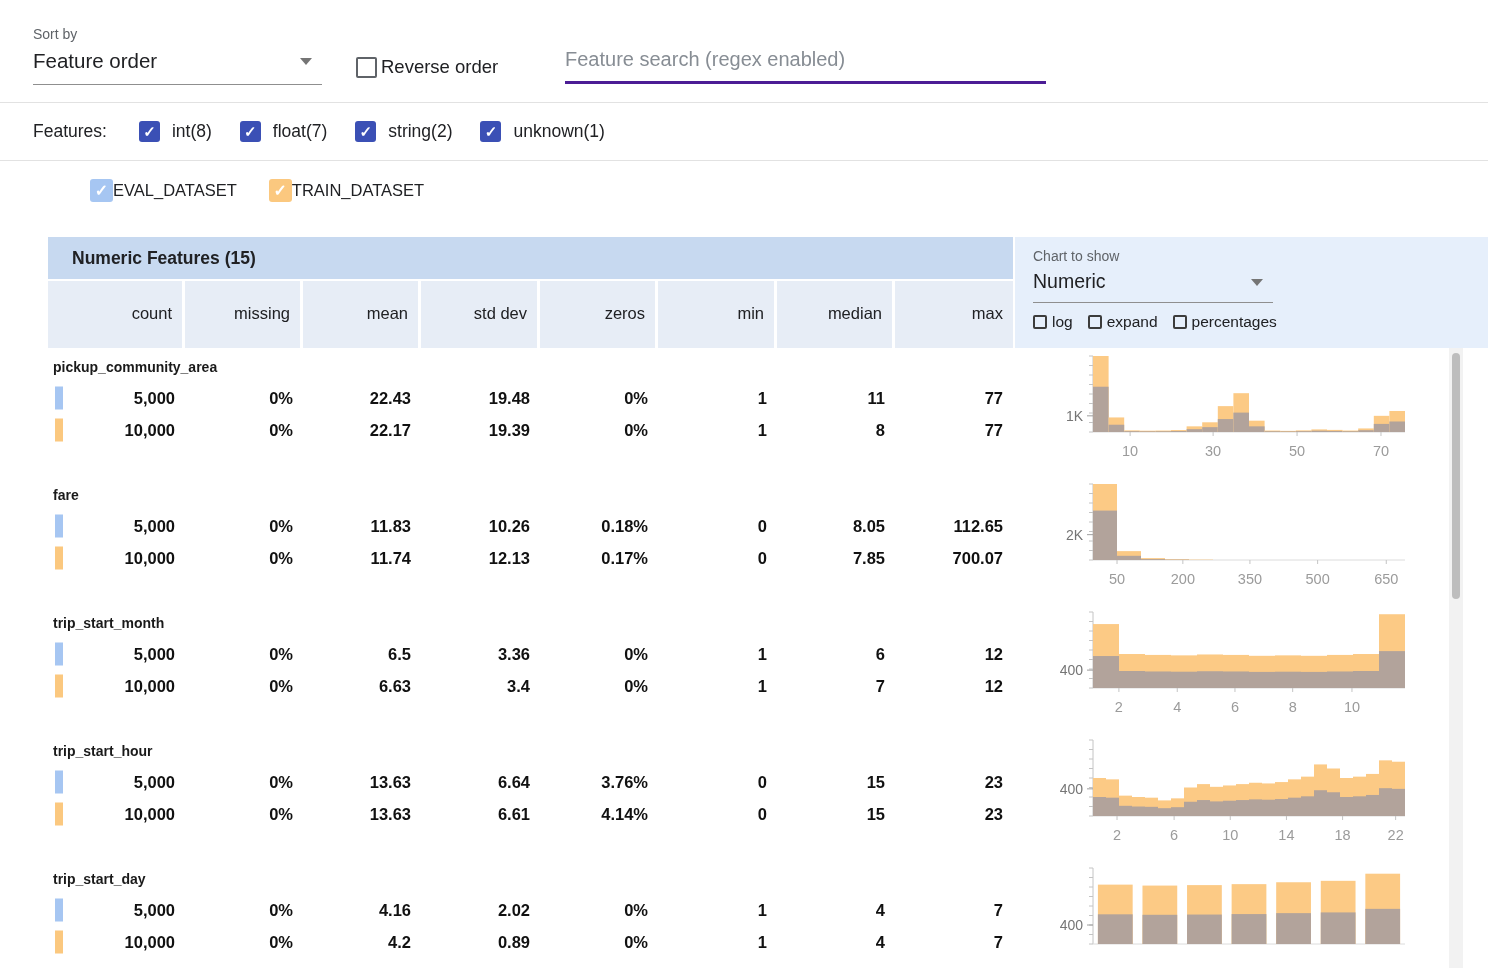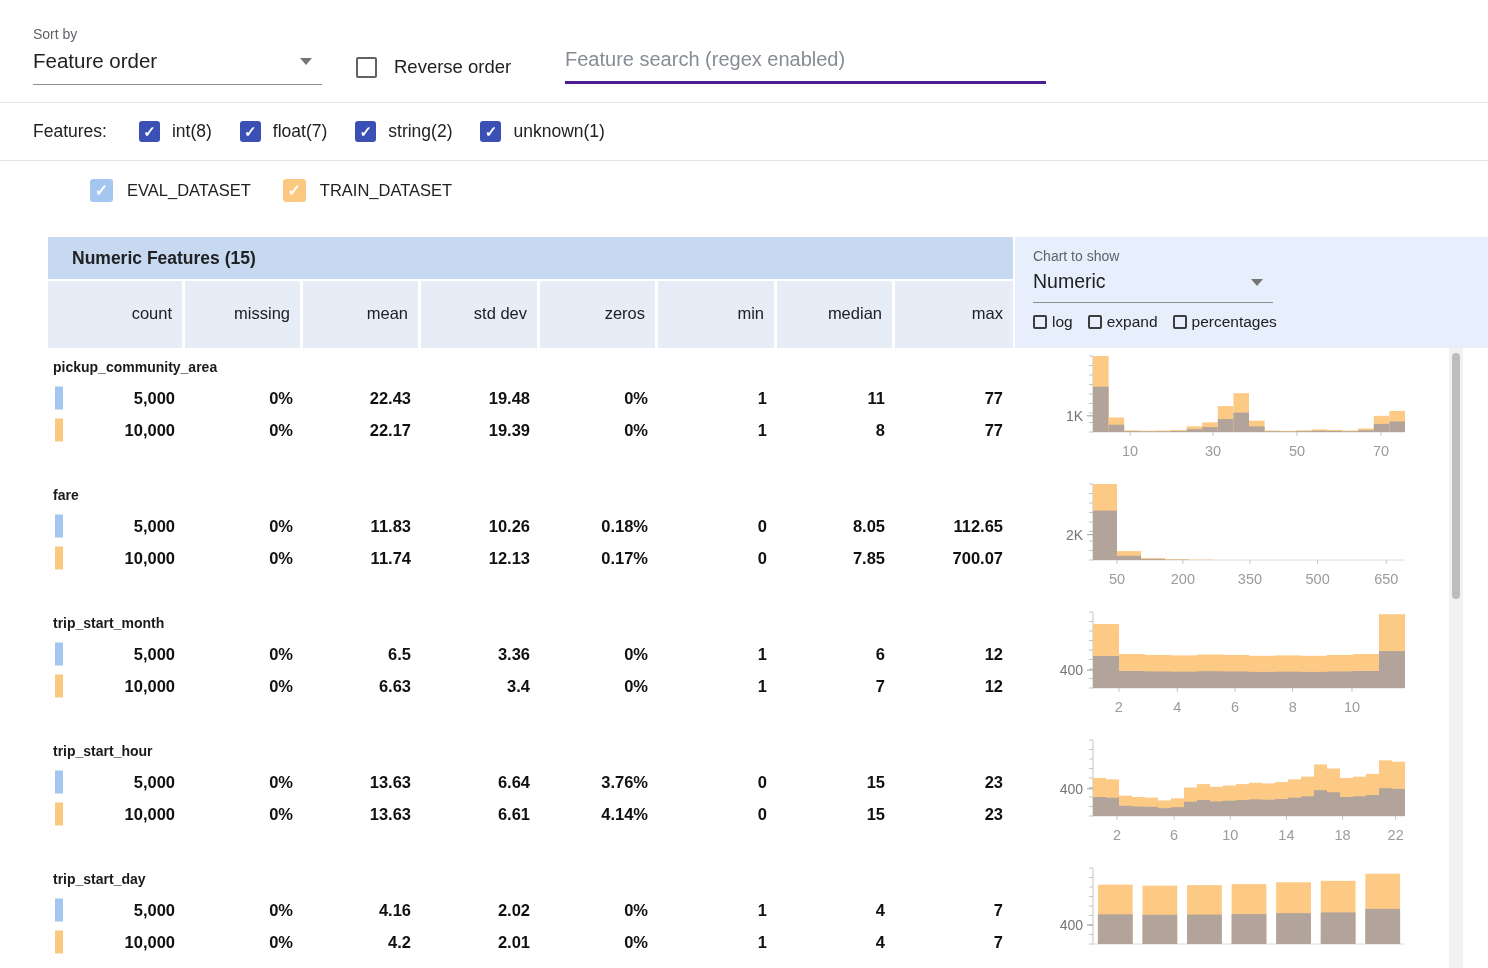--- a/index.html
+++ b/index.html
@@ -10,39 +10,39 @@
   }
   
   .sort-field { position:absolute; left:33px; top:26px; }
   .field-label { font-size:14px; color:#5f6368; }
   .select { width:289px; font-size:20.5px; color:#202124; border-bottom:1px solid #8f8f8f;
             padding:7px 0 11px 0; position:relative; cursor:pointer; }
   .dd-arrow { position:absolute; right:10px; top:16px; width:0; height:0;
               border-left:6px solid transparent; border-right:6px solid transparent;
               border-top:7px solid #757575; }
   .reverse-order { position:absolute; left:356px; top:56px; display:flex; align-items:center;
-                   gap:17px; font-size:18.5px; cursor:pointer; }
+                   gap:4px; font-size:18.5px; cursor:pointer; }
   .cb-plain { width:21px; height:21px; border:2px solid #5f6368; border-radius:2px; background:#fff; flex:none; }
   .search-field { position:absolute; left:565px; top:48px; width:481px;
                   border-bottom:3px solid #4c1d95; padding-bottom:10px; }
   .search-input { width:100%; border:none; outline:none; font-size:20px; color:#3c4043;
                   font-family:"Liberation Sans", sans-serif; background:transparent; }
   .search-input::placeholder { color:#878d94; }
   .divider { position:absolute; left:0; width:1488px; height:1px; background:#e2e2e2; }
   .d1 { top:102px; } .d2 { top:160px; }
   
   .features-row { position:absolute; left:33px; top:103px; height:57px; display:flex; align-items:center; }
   .features-label { font-size:17.5px; margin-right:32px; }
   .filter-item { display:flex; align-items:center; gap:12px; margin-right:28px; font-size:17.5px; cursor:pointer; }
   .cb-checked { width:21px; height:21px; border-radius:3px; color:#fff; flex:none;
                 display:flex; align-items:center; justify-content:center; }
   .cb-checked::after { content:"\2713"; font-size:15px; font-weight:bold; }
   
   .legend { position:absolute; left:90px; top:162px; height:56px; display:flex; align-items:center; }
-  .legend-item { display:flex; align-items:center; gap:14px; margin-right:32px; font-size:16.5px; cursor:pointer; }
+  .legend-item { display:flex; align-items:center; margin-right:32px; font-size:16.5px; cursor:pointer; }
   .cb-legend { width:23px; height:23px; border-radius:3px; color:#fff; flex:none;
                display:flex; align-items:center; justify-content:center; }
   .cb-legend::after { content:"\2713"; font-size:16px; font-weight:bold; }
   
   .table { position:absolute; left:48px; top:237px; width:1440px; }
   .t-header { position:relative; height:111px; }
   .title-band { position:absolute; left:0; top:0; width:965px; height:42px; background:#c7d9f0;
                 font-weight:bold; font-size:17.5px; line-height:42px; padding-left:24px; }
   .col-row { position:absolute; left:0; top:44px; width:965px; height:67px; display:grid;
              grid-template-columns:137px 118px 118px 119px 118px 119px 118px 118px; }
@@ -505,21 +505,21 @@
               <div class="cell">2.02</div>
               <div class="cell">0%</div>
               <div class="cell">1</div>
               <div class="cell">4</div>
               <div class="cell">7</div>
             </div>
       <div class="data-row">
               <div class="cell"><span class="swatch" style="background: rgb(251, 200, 127);"></span>10,000</div>
               <div class="cell">0%</div>
               <div class="cell">4.2</div>
-              <div class="cell">2.01</div>
+              <div class="cell">0.89</div>
               <div class="cell">0%</div>
               <div class="cell">1</div>
               <div class="cell">4</div>
               <div class="cell">7</div>
             </div>
     </div>
     <div class="chart-wrap">
       <svg class="chart" width="400" height="110" viewBox="0 0 400 110">
               <line x1="66" y1="4" x2="66" y2="80" stroke="#c4c4c4" stroke-width="1"></line>
               <line x1="62" y1="4" x2="66" y2="4" stroke="#c4c4c4" stroke-width="1"></line>

